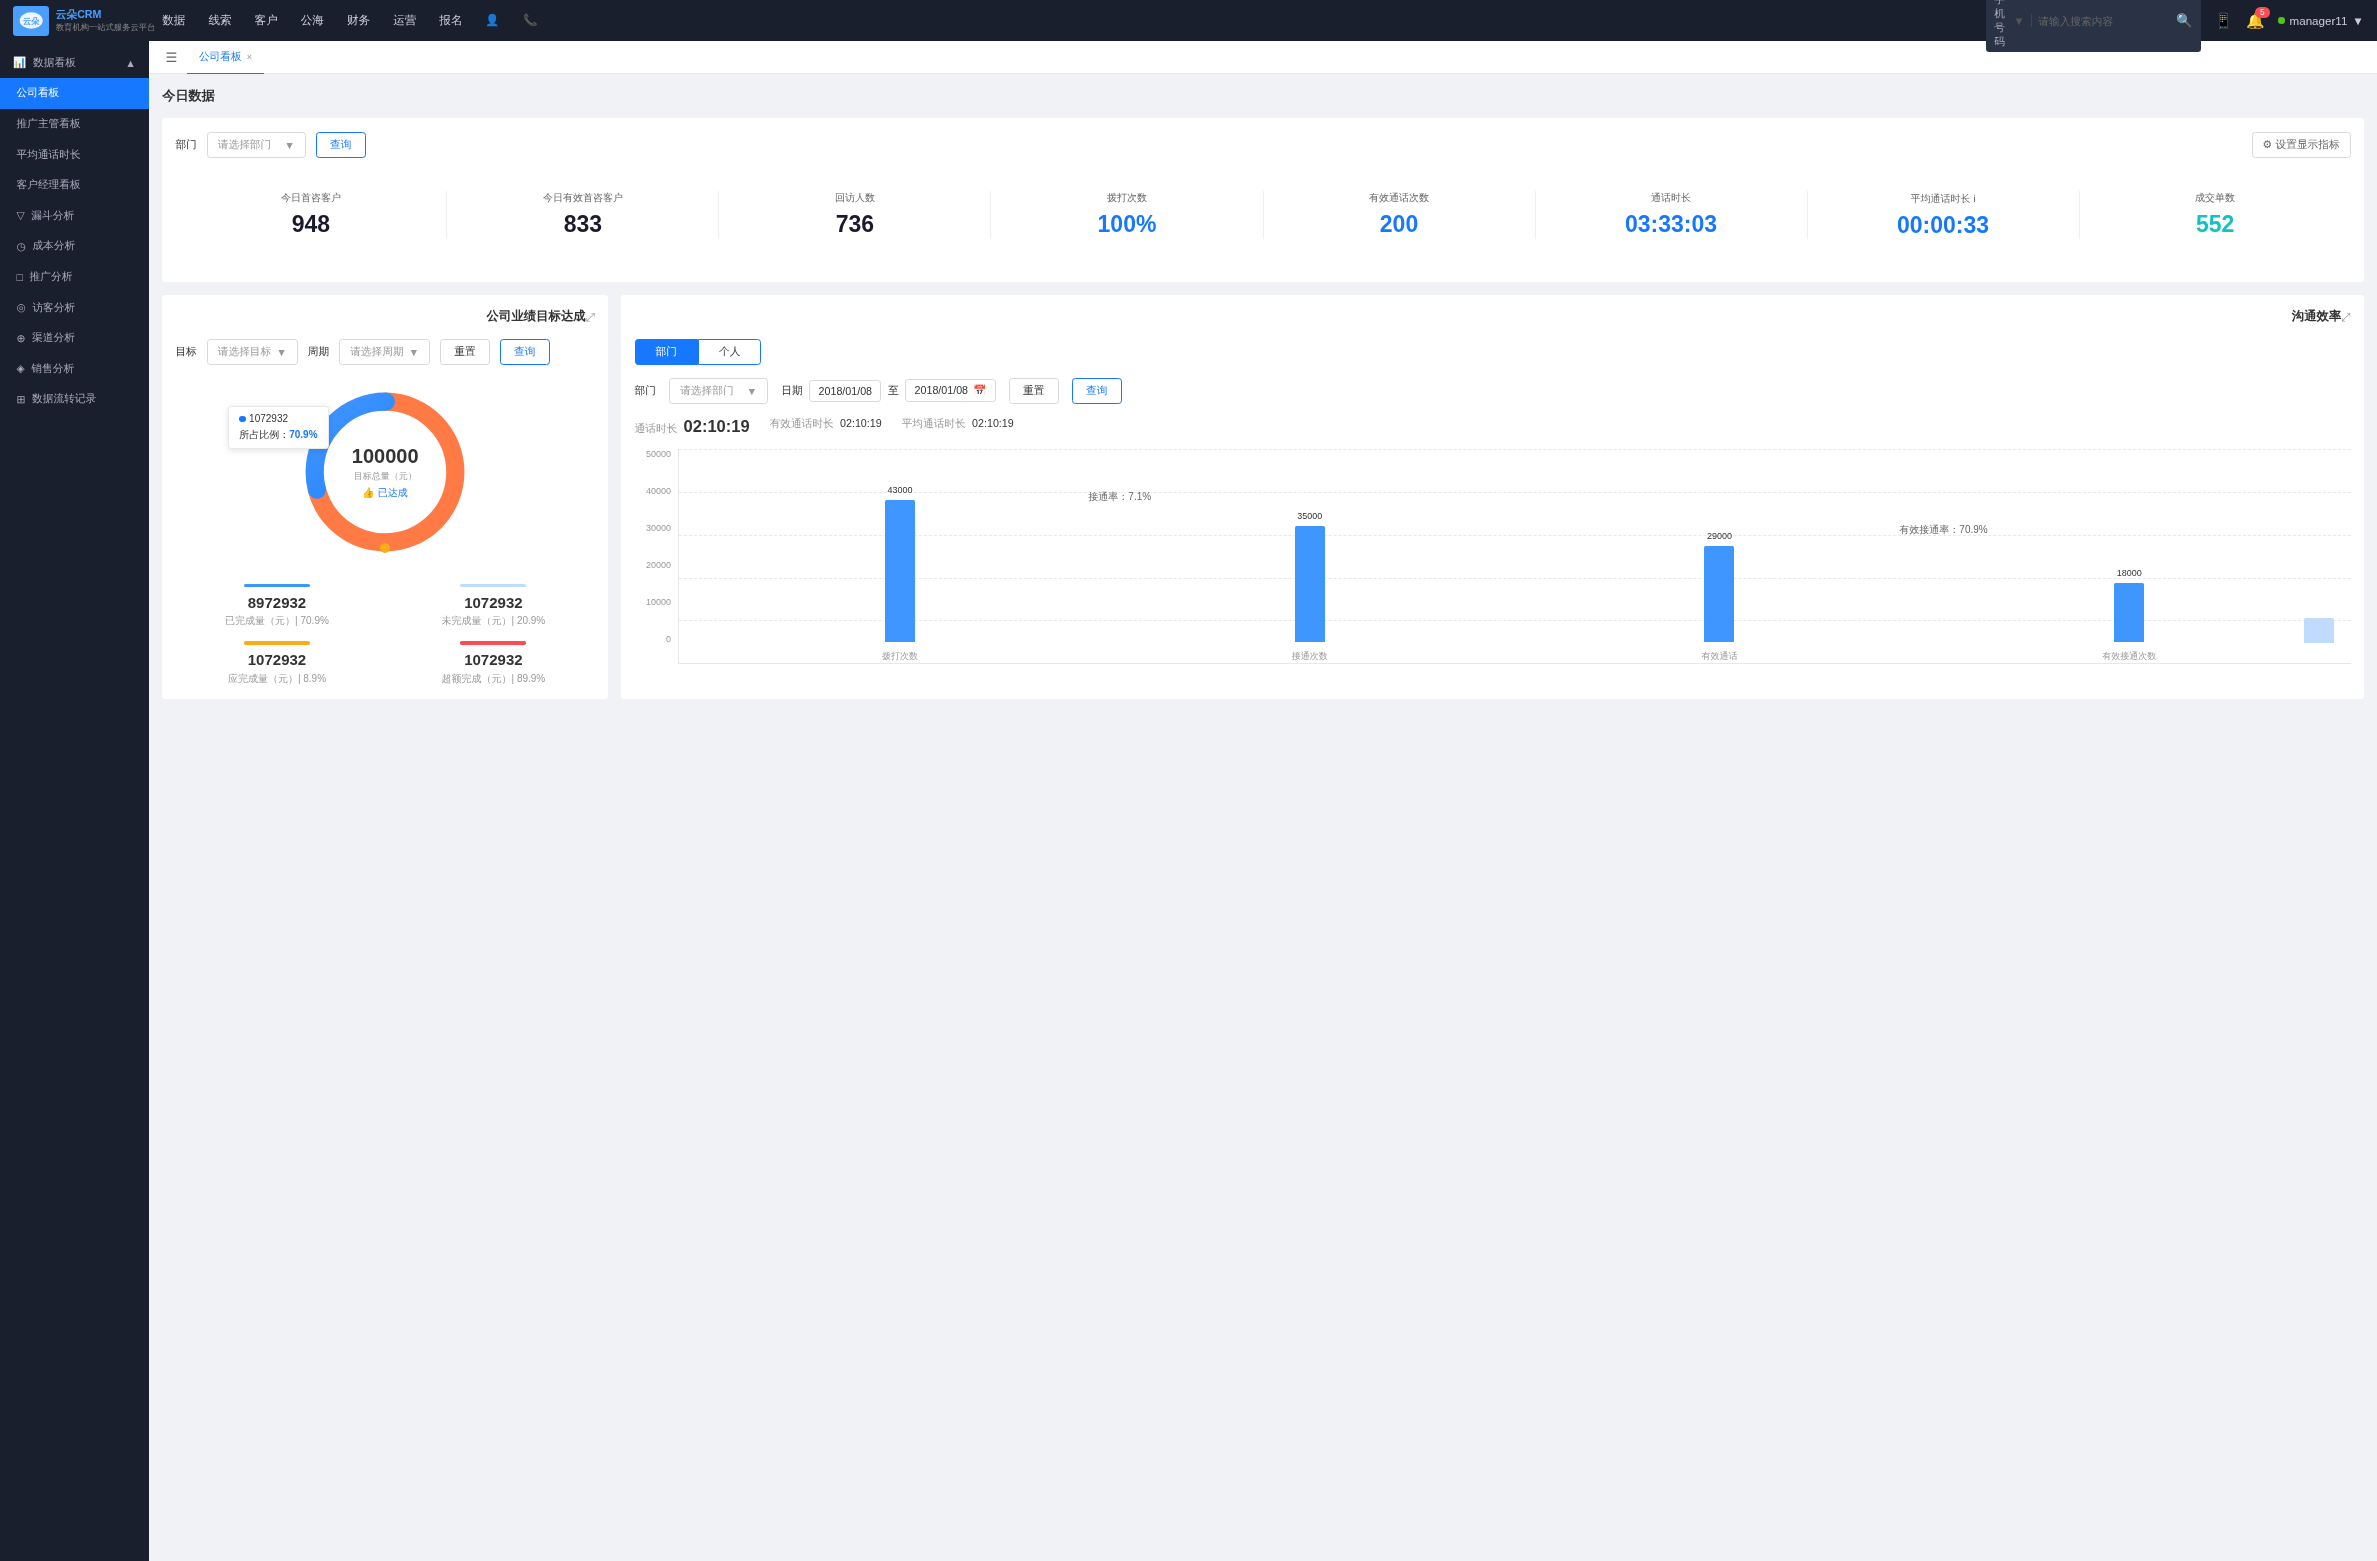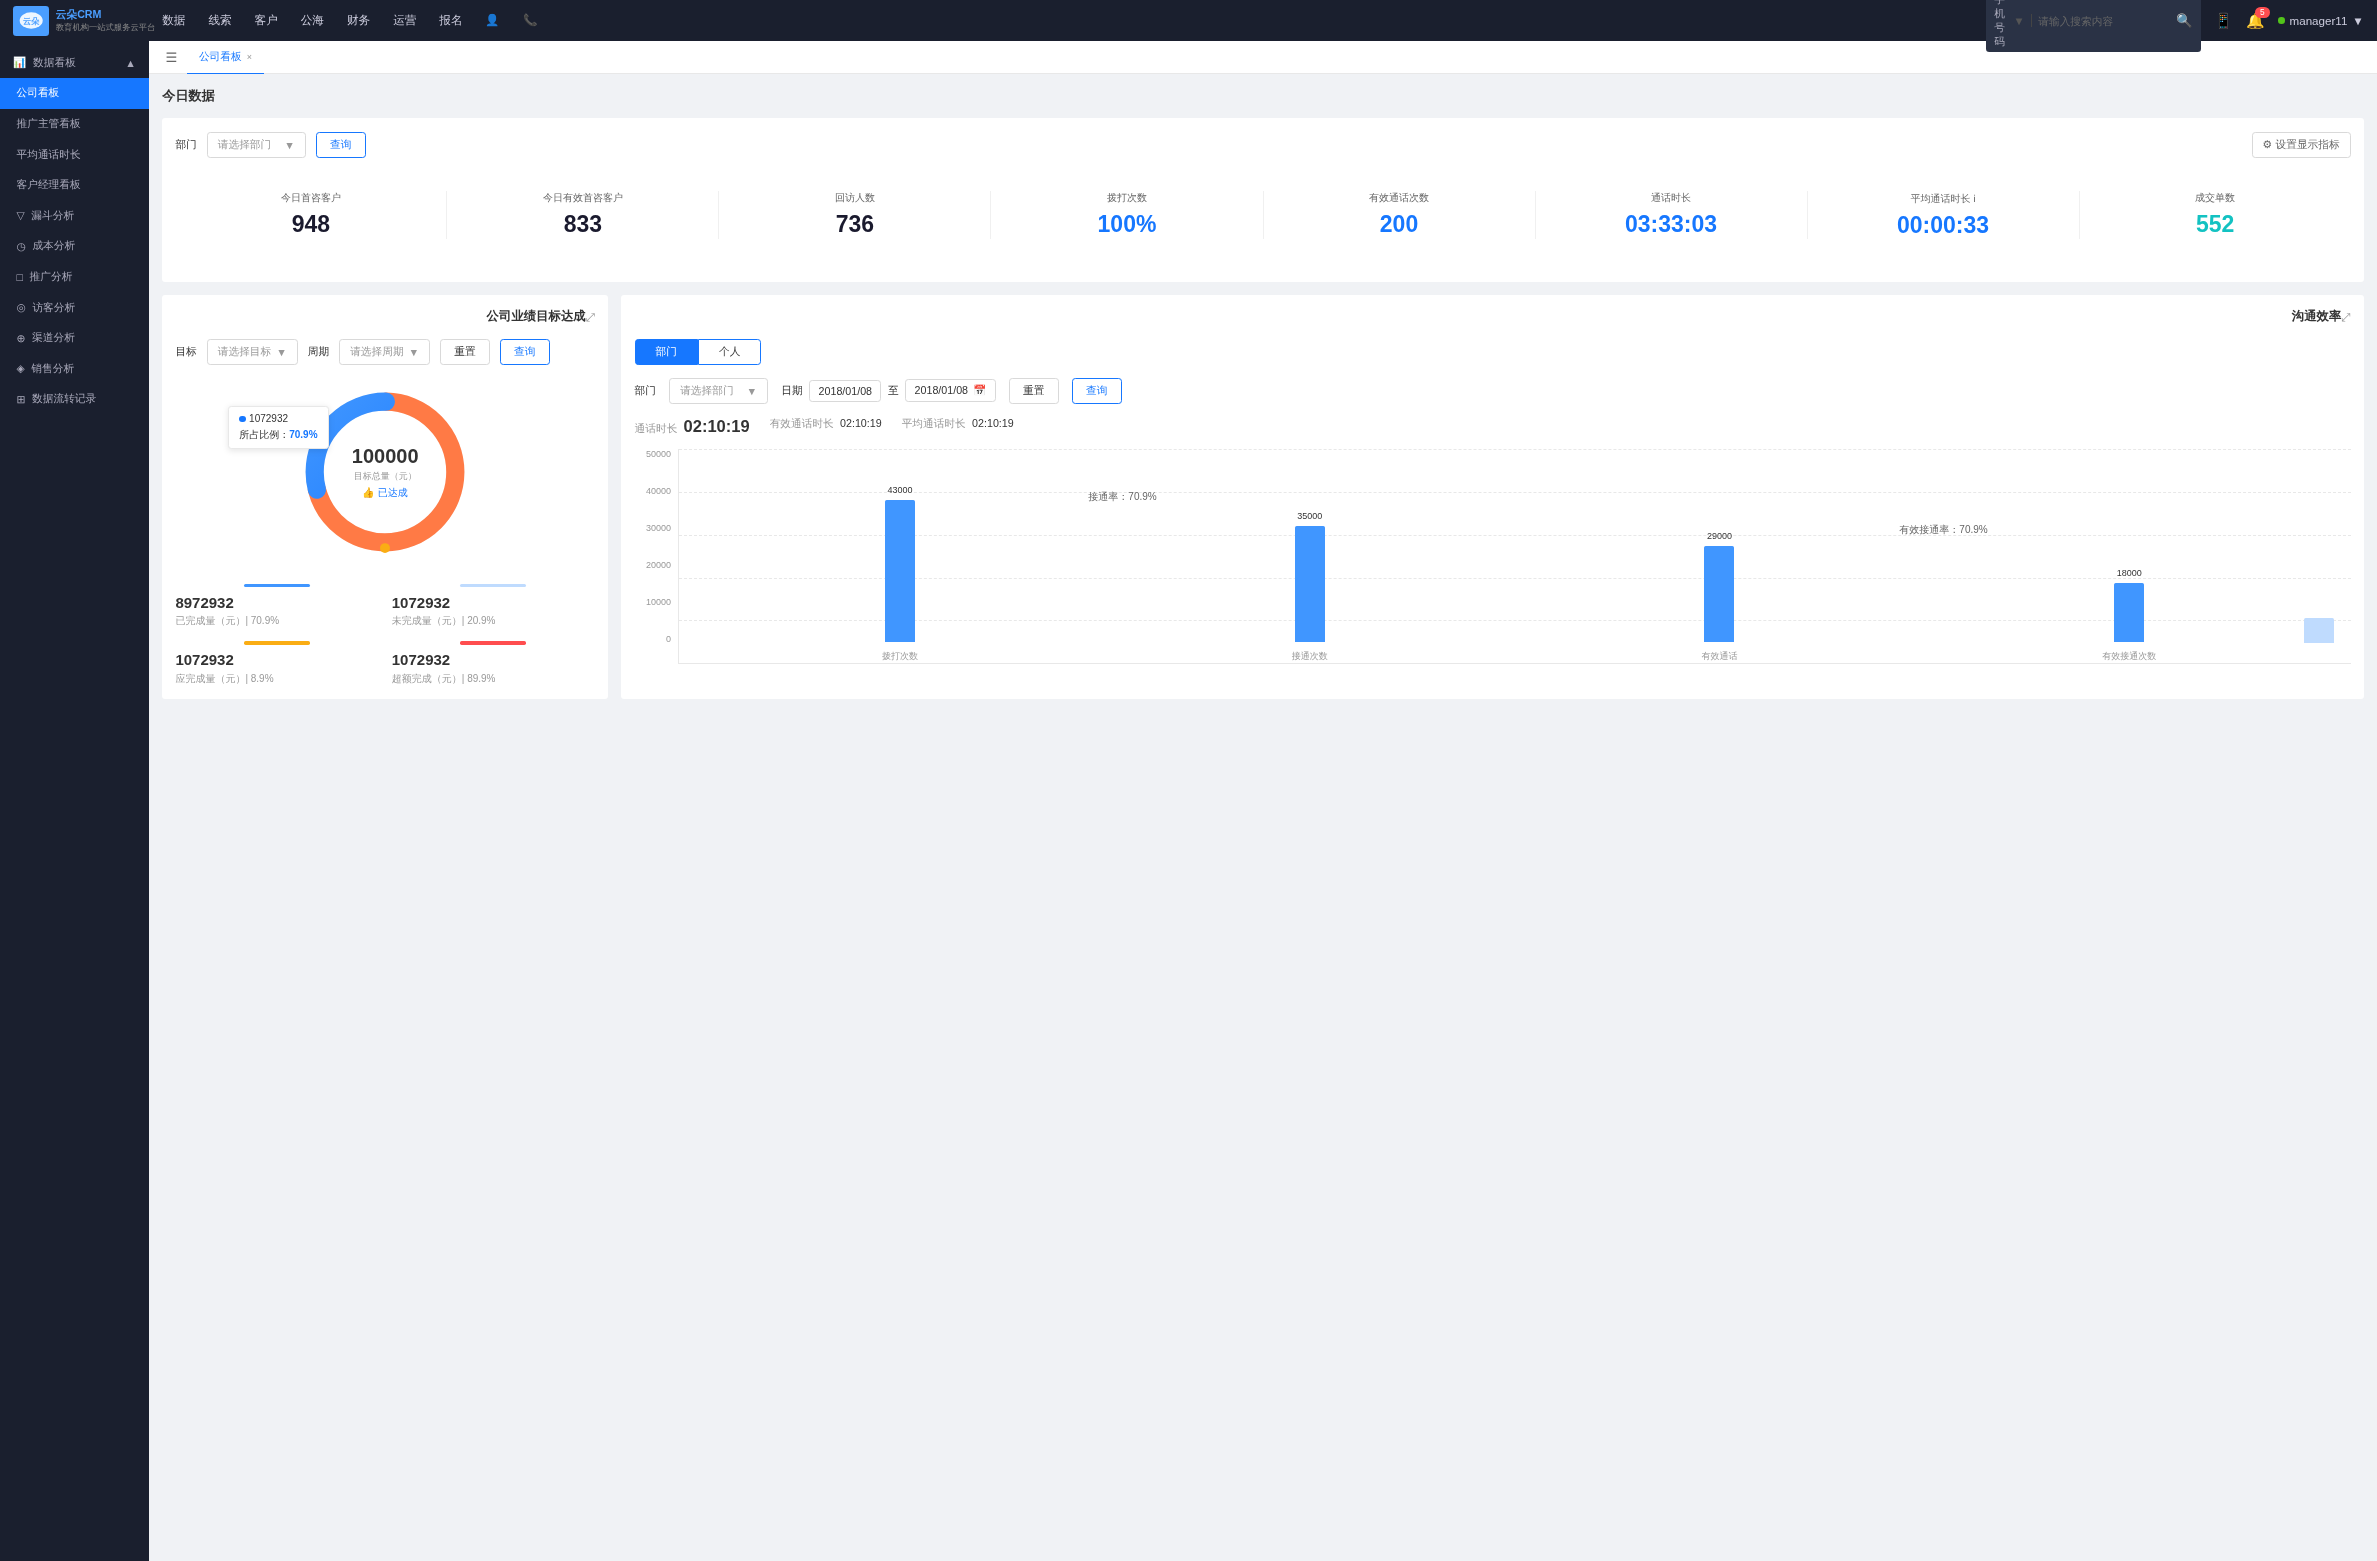--- a/index.html
+++ b/index.html
@@ -89,21 +89,21 @@
     .donut-center { position: absolute; top: 50%; left: 50%; transform: translate(-50%, -50%); text-align: center; }
     .donut-value { font-size: 20px; font-weight: 700; color: #333; }
     .donut-subtitle { font-size: 9px; color: #999; margin-top: 1.7px; }
     .donut-badge { font-size: 10px; color: #1677ff; margin-top: 3.3px; }
     .tooltip-box { position: absolute; left: 8.3px; top: 41px; background: white; border: 0.8px solid #e8e8e8; border-radius: 3.3px; padding: 6.6px 10px; font-size: 10px; box-shadow: 0 1.7px 6.6px rgba(0,0,0,0.1); }
     .tooltip-dot { display: inline-block; width: 6.6px; height: 6.6px; border-radius: 50%; background: #1677ff; margin-right: 3.3px; }
     .tooltip-pct { color: #1677ff; font-weight: 600; }
 
     
     .stats-grid { display: grid; grid-template-columns: 1fr 1fr; gap: 13.2px; margin-top: 13.2px; }
-    .stat-card { text-align: left; }
+    .stat-card { text-align: center; }
     .stat-bar { height: 3.3px; border-radius: 1.7px; margin: 0 auto 6.6px; width: 66px; }
     .stat-card-value { font-size: 15px; font-weight: 600; color: #333; }
     .stat-card-label { font-size: 10px; color: #999; margin-top: 3.3px; }
 
     
     .comm-tabs { display: flex; gap: 0; margin-bottom: 13.2px; }
     .comm-tab { padding: 5px 20px; border: 0.8px solid #1677ff; font-size: 10.7px; cursor: pointer; }
     .comm-tab.active { background: #1677ff; color: white; }
     .comm-tab:not(.active) { background: white; color: #333; }
     .comm-tab:first-child { border-radius: 3.3px 0 0 3.3px; }
@@ -439,21 +439,21 @@
 
                 <div style="flex:1; display:flex; flex-direction:column; align-items:center; gap:3.3px; height:100%; justify-content:flex-end;">
                   <div style="position:relative; width:30px; display:flex; flex-direction:column; align-items:center; gap:1.7px;">
                     <span style="font-size:9px;color:#333;position:absolute;top:-15px;">43000</span>
                     <div style="width:30px;height:142px;background:#4096ff;border-radius:1.7px 1.7px 0 0;"></div>
                   </div>
                   <div style="font-size:9px;color:#999;margin-top:5px;white-space:nowrap;">拨打次数</div>
                 </div>
 
                 <div style="flex:1; display:flex; flex-direction:column; align-items:center; gap:3.3px; height:100%; justify-content:flex-end; position:relative;">
-                  <div style="position:absolute;top:41px;left:-16.5px;font-size:10px;color:#666;white-space:nowrap;">接通率：70.9%</div>
+                  <div style="position:absolute;top:41px;left:-16.5px;font-size:10px;color:#666;white-space:nowrap;">接通率：7.1%</div>
                   <div style="position:relative; width:30px; display:flex; flex-direction:column; align-items:center; gap:1.7px;">
                     <span style="font-size:9px;color:#333;position:absolute;top:-15px;">35000</span>
                     <div style="width:30px;height:116px;background:#4096ff;border-radius:1.7px 1.7px 0 0;"></div>
                   </div>
                   <div style="font-size:9px;color:#999;margin-top:5px;white-space:nowrap;">接通次数</div>
                 </div>
 
                 <div style="flex:1; display:flex; flex-direction:column; align-items:center; gap:3.3px; height:100%; justify-content:flex-end;">
                   <div style="position:relative; width:30px; display:flex; flex-direction:column; align-items:center; gap:1.7px;">
                     <span style="font-size:9px;color:#333;position:absolute;top:-15px;">29000</span>

